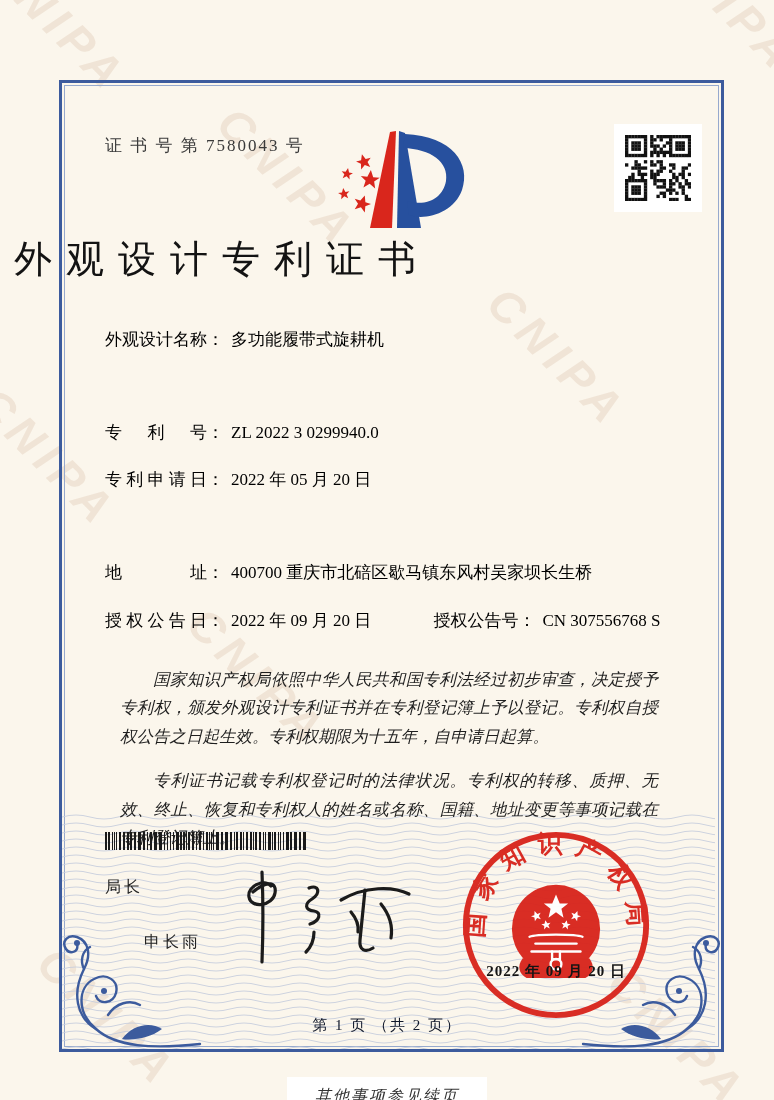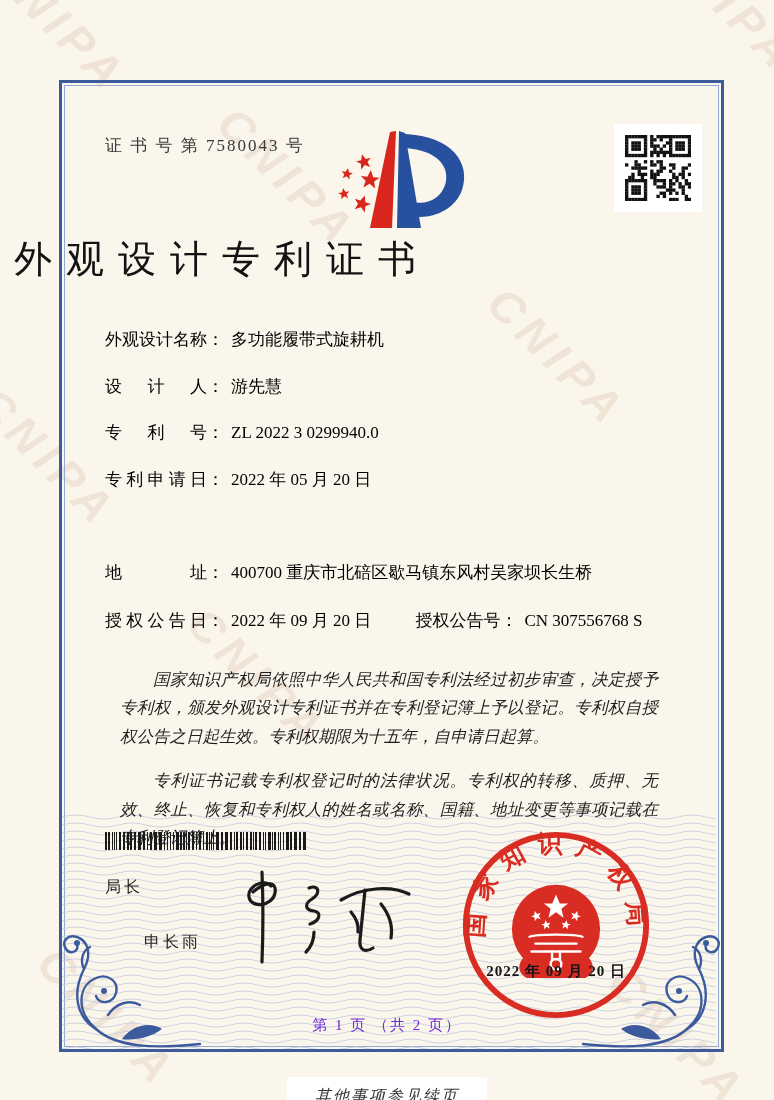--- a/index.html
+++ b/index.html
@@ -35,42 +35,42 @@
   .qrbox{position:absolute;left:614px;top:124px;width:88px;height:88px;background:#fff;}
   .qrbox svg{position:absolute;left:11px;top:11px;}
   .title{
     position:absolute;top:234px;left:0;width:100%;text-align:left;
     font-size:38px;font-weight:normal;letter-spacing:14px;text-indent:14px;color:#131313;
   }
   
   .row{position:absolute;left:105px;font-size:17px;color:#000000;white-space:nowrap;}
   .flabel{display:inline-block;width:102px;text-align:justify;text-align-last:justify;vertical-align:bottom;}
   .fval{margin-left:7px;}
-  .grantpair{margin-left:40px;}
+  .grantpair{margin-left:58px;}
   
   .paras{
     position:absolute;left:104px;top:650px;width:570px;
     font-size:16.5px;line-height:1.72;font-style:italic;text-align:justify;color:#1e1e1e;
   }
   .paras p{margin:16px;text-indent:2em;}
   
   .barcode{position:absolute;left:105px;top:832px;}
   
   .dir{position:absolute;left:105px;font-family:"Liberation Sans","DejaVu Sans",sans-serif;
        font-size:16px;letter-spacing:3px;color:#222;}
   .dir.t{top:877px;} .dir.n{top:932px;margin-left:39px;}
   .signature{position:absolute;left:213px;top:866px;}
   
   .seal{position:absolute;left:458px;top:827px;opacity:.95;}
   .sealdate{
     position:absolute;left:460px;top:962px;width:192px;text-align:center;
     font-size:15px;font-weight:bold;letter-spacing:1px;color:#141414;white-space:nowrap;
   }
   
-  .pagenote{position:absolute;top:1016px;left:0;width:100%;text-align:center;font-size:15px;letter-spacing:2px;color:#6d28d9;}
+  .pagenote{position:absolute;top:1016px;left:0;width:100%;text-align:center;font-size:15px;letter-spacing:2px;color:#0f172a;}
   .contnote{
     position:absolute;top:1057px;left:50%;transform:translateX(-50%);
     background:#ffffff;padding:9px 28px;font-style:italic;font-size:16px;letter-spacing:2px;color:#333;white-space:nowrap;margin-top:20px;
   }
 </style>
 </head>
 <body>
 
 <div class="sheet">
 
@@ -349,23 +349,20 @@
         <rect x="59.714285714285715" y="62.857142857142854" width="3.342857142857143" height="3.342857142857143" fill="#111"></rect>
         <rect x="62.857142857142854" y="62.857142857142854" width="3.342857142857143" height="3.342857142857143" fill="#111"></rect>
       </svg>
   </div>
 
   <div class="title">外观设计专利证书</div>
 
   <div class="row" style="top:328px">
     <span class="flabel">外观设计名称</span><span>：</span><span class="fval">多功能履带式旋耕机</span>
   </div>
-  <div class="row" style="top:375px">
-    <span class="flabel">设计人</span><span>：</span><span class="fval">游先慧</span>
-  </div>
   <div class="row" style="top:421px">
     <span class="flabel">专利号</span><span>：</span><span class="fval">ZL 2022 3 0299940.0</span>
   </div>
   <div class="row" style="top:468px">
     <span class="flabel">专利申请日</span><span>：</span><span class="fval">2022 年 05 月 20 日</span>
   </div>
   <div class="row" style="top:561px">
     <span class="flabel">地址</span><span>：</span><span class="fval">400700 重庆市北碚区歇马镇东风村吴家坝长生桥</span>
   </div>
   <div class="row" style="top:609px">

